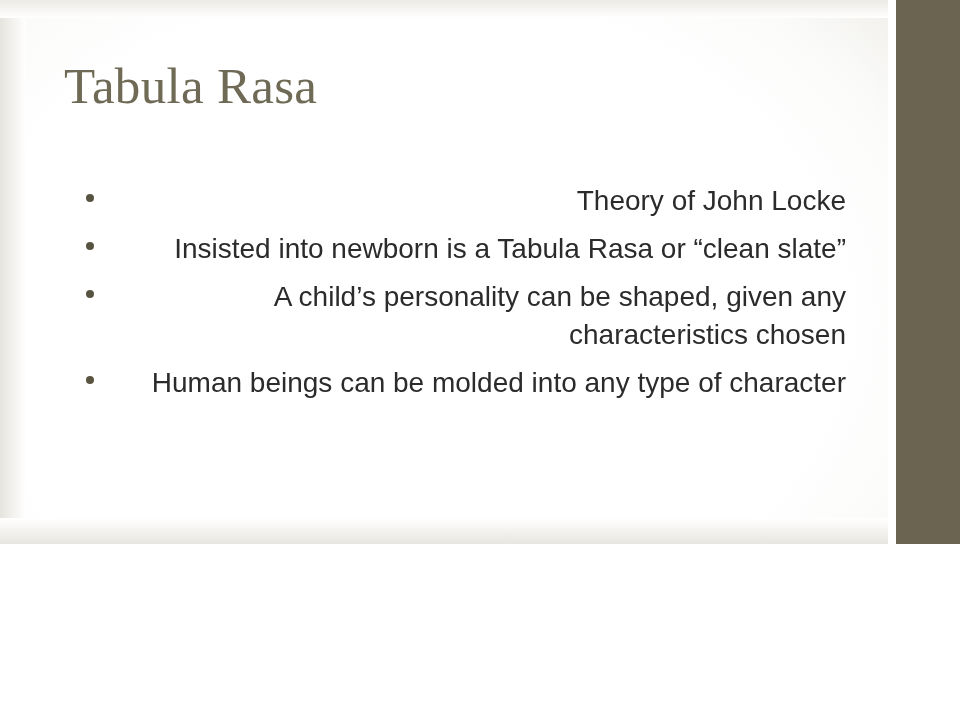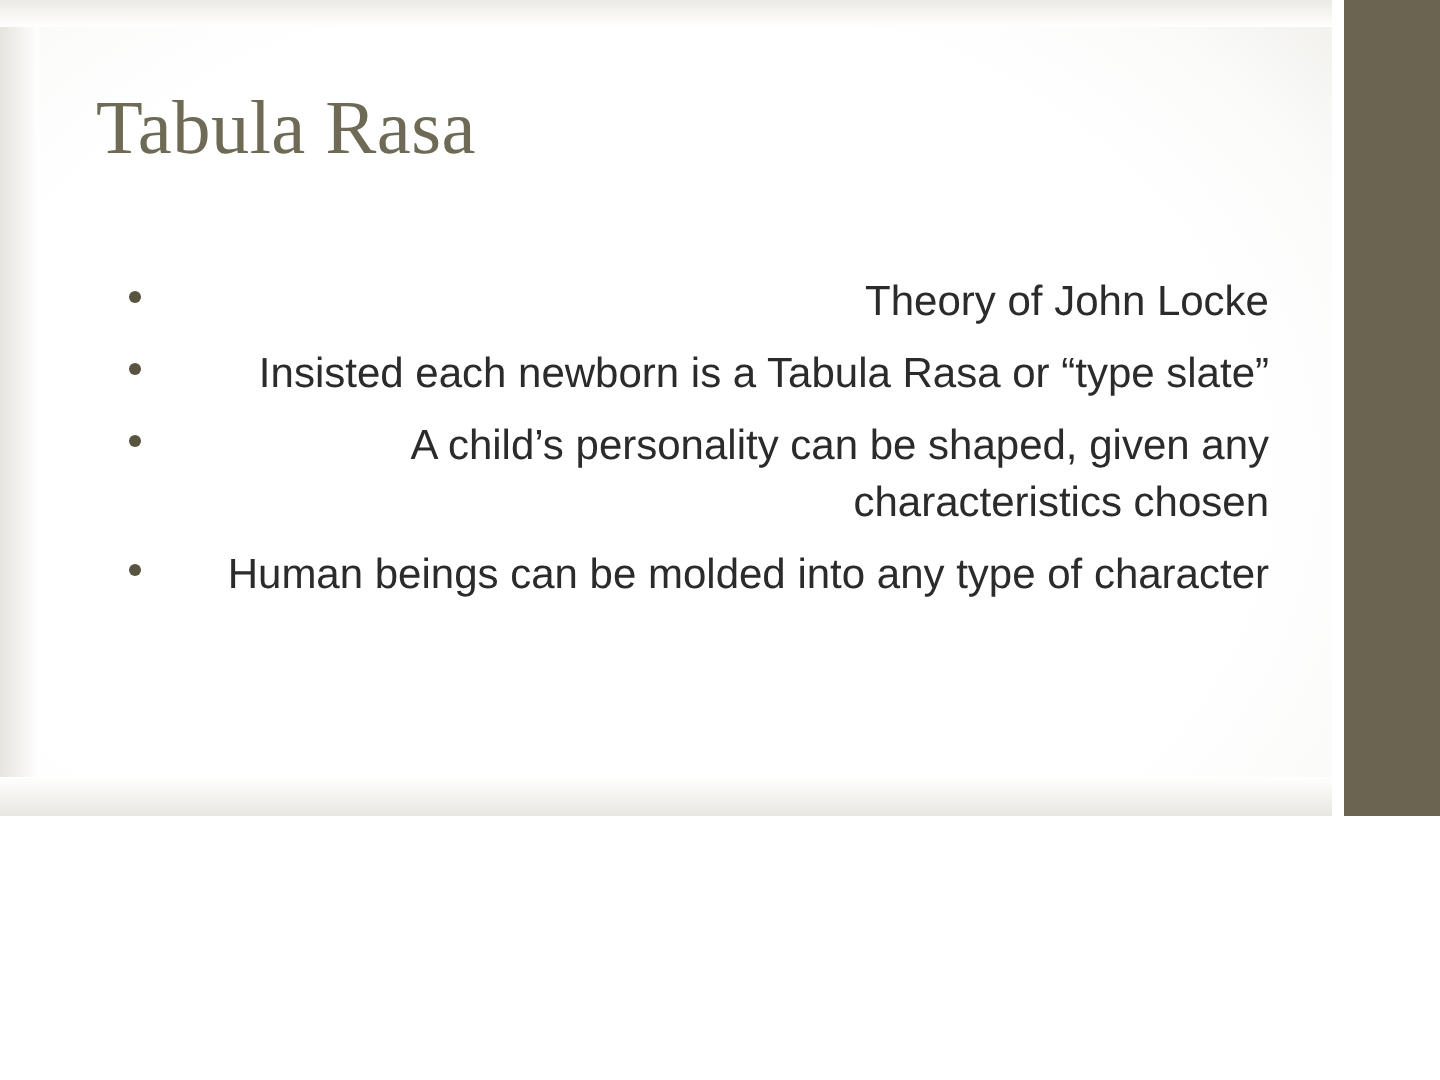--- a/index.html
+++ b/index.html
@@ -149,21 +149,21 @@
 
   <h1 class="title">Tabula Rasa</h1>
 
   <ul class="body-list">
     <li class="bullet-item">
       <span class="dot"></span>
       <span>Theory of John Locke</span>
     </li>
     <li class="bullet-item">
       <span class="dot"></span>
-      <span>Insisted each newborn is a Tabula Rasa or “type slate”</span>
+      <span>Insisted into newborn is a Tabula Rasa or “clean slate”</span>
     </li>
     <li class="bullet-item">
       <span class="dot"></span>
       <span>A child’s personality can be shaped, given any characteristics chosen</span>
     </li>
     <li class="bullet-item">
       <span class="dot"></span>
       <span>Human beings can be molded into any type of character</span>
     </li>
   </ul>

